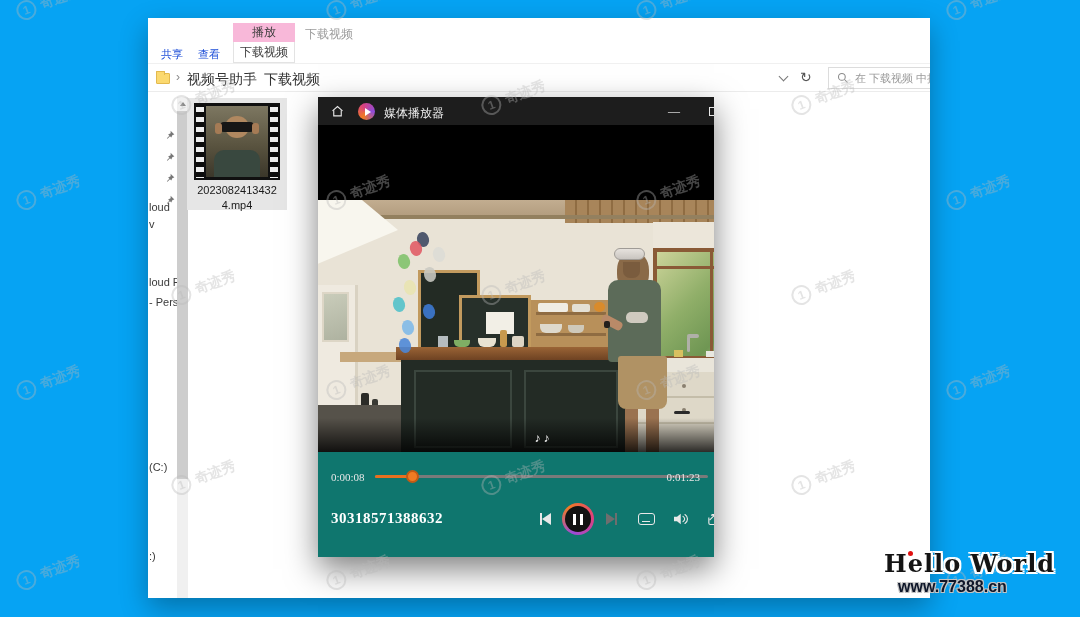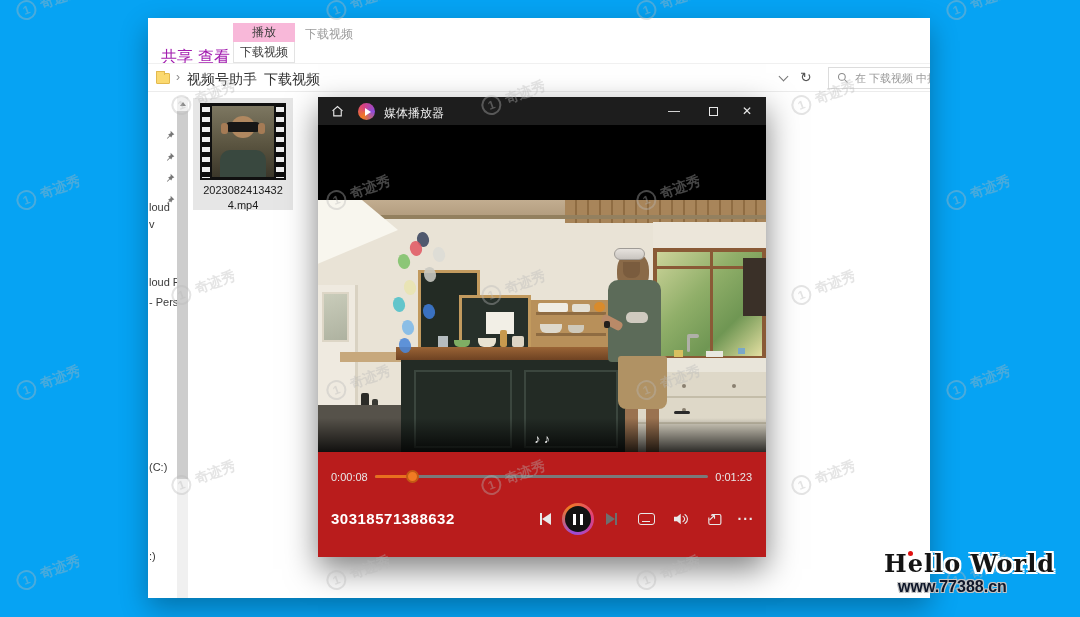--- a/index.html
+++ b/index.html
@@ -7,21 +7,21 @@
   .stage { position:relative; width:1080px; height:617px; background:#06a3f3; overflow:hidden; }
   .abs { position:absolute; }
 
   
   .explorer { position:absolute; left:148px; top:18px; width:782px; height:580px;
               background:#fff; box-shadow:0 10px 26px rgba(0,0,0,.30); overflow:hidden; }
   .exp-titlebar { position:absolute; left:0; top:0; width:100%; height:24px; background:#fff; }
   .ctx-tab { position:absolute; left:85px; top:5px; width:62px; height:19px; background:#f8b8d9;
              font-size:12px; color:#3a3a3a; display:flex; align-items:center; justify-content:center; }
   .exp-title { position:absolute; left:157px; top:8px; font-size:12px; color:#9b9b9b; }
-  .ribbon-tab { position:absolute; top:29px; font-size:16px; color:#a21caf; }
+  .ribbon-tab { position:absolute; top:29px; font-size:11px; color:#1d4ed8; }
   .ribbon-tab-sel { position:absolute; left:85px; top:24px; width:62px; height:21px; background:#fff;
                     border:1px solid #e3e3e3; border-top:none; font-size:12px; color:#3c3c3c;
                     display:flex; align-items:center; justify-content:center; }
   .ribbon-line { position:absolute; left:0; top:45px; width:100%; height:1px; background:#f0f0f0; }
   .addr-row { position:absolute; left:0; top:46px; width:100%; height:28px; background:#fff; border-bottom:1px solid #ececec; }
   .folder-ico { position:absolute; left:8px; top:9px; width:14px; height:11px; background:#fbd96f; border:1px solid #e3b94e; border-radius:1px; }
   .folder-ico:before { content:""; position:absolute; left:-1px; top:-3px; width:7px; height:3px; background:#fbd96f; border:1px solid #e3b94e; border-bottom:none; border-radius:1px 1px 0 0; }
   .crumb-sep { position:absolute; top:6px; font-size:12px; color:#8a8a8a; }
   .crumb { position:absolute; top:7px; font-size:14px; color:#333; cursor:default; }
   .chev-down { position:absolute; width:7px; height:7px; border-right:1.5px solid #777; border-bottom:1.5px solid #777; transform:rotate(45deg); }
@@ -32,31 +32,31 @@
 
   
   .side-frag { position:absolute; font-size:11px; color:#3a3a3a; white-space:nowrap; }
   .pin { position:absolute; width:10px; height:10px; }
   .scrollbar { position:absolute; left:29px; top:79px; width:11px; height:501px; background:#f0f0f0; }
   .scroll-up { position:absolute; left:0; top:0; width:11px; height:13px; display:flex; align-items:center; justify-content:center; }
   .scroll-up:before { content:""; width:0; height:0; border-left:3px solid transparent; border-right:3px solid transparent; border-bottom:4px solid #8a8a8a; }
   .scroll-thumb { position:absolute; left:0; top:14px; width:11px; height:368px; background:#cdcdcd; }
 
   
-  .tile { position:absolute; left:45px; top:80px; width:100px; height:112px; background:#e6e6e6; }
+  .tile { position:absolute; left:39px; top:80px; width:100px; height:112px; background:#e6e6e6; }
   .film { position:absolute; left:7px; top:5px; width:86px; height:77px; background:#101010; }
   .sprocket { position:absolute; top:2px; bottom:2px; width:8px;
               background:repeating-linear-gradient(180deg,#0d0d0d 0 2px,#efefef 2px 7px,#0d0d0d 7px 10px); }
   .film-img { position:absolute; left:12px; right:12px; top:3px; bottom:3px;
               background:linear-gradient(180deg,#7d7761 0%,#5a5440 55%,#3b372a 100%); overflow:hidden; }
   .fname { position:absolute; left:0; width:100%; text-align:center; font-size:11px; color:#1a1a1a; line-height:15px; }
 
   
-  .player { position:absolute; left:318px; top:97px; width:448px; height:460px; background:#b91c1c;
-            box-shadow:0 12px 30px rgba(0,0,0,.5); overflow:hidden; }
+  .player { position:absolute; left:318px; top:97px; width:396px; height:460px; background:#0f766e;
+            box-shadow:0 12px 30px rgba(0,0,0,.5); overflow:hidden;font-family:Liberation Serif, serif; }
   .pl-titlebar { position:absolute; left:0; top:0; width:100%; height:28px; background:#1d1d1d; }
   .pl-title { position:absolute; left:66px; top:8px; font-size:12px; color:#f0f0f0; }
   .logo-circle { position:absolute; left:40px; top:6px; width:17px; height:17px; border-radius:50%;
                  background:conic-gradient(from 210deg,#f07b23,#d9417f,#8f4bd8,#f07b23); display:flex; align-items:center; justify-content:center; }
   .logo-circle:before { content:""; width:0; height:0; border-left:6px solid #fff; border-top:4px solid transparent; border-bottom:4px solid transparent; margin-left:2px; }
   .win-btn { position:absolute; top:0; width:36px; height:28px; display:flex; align-items:center; justify-content:center; color:#e8e8e8; font-size:12px; }
   .max-glyph { width:9px; height:9px; border:1.2px solid #e8e8e8; }
   .letterbox { position:absolute; left:0; top:28px; width:100%; height:75px; background:#000; }
 
   

